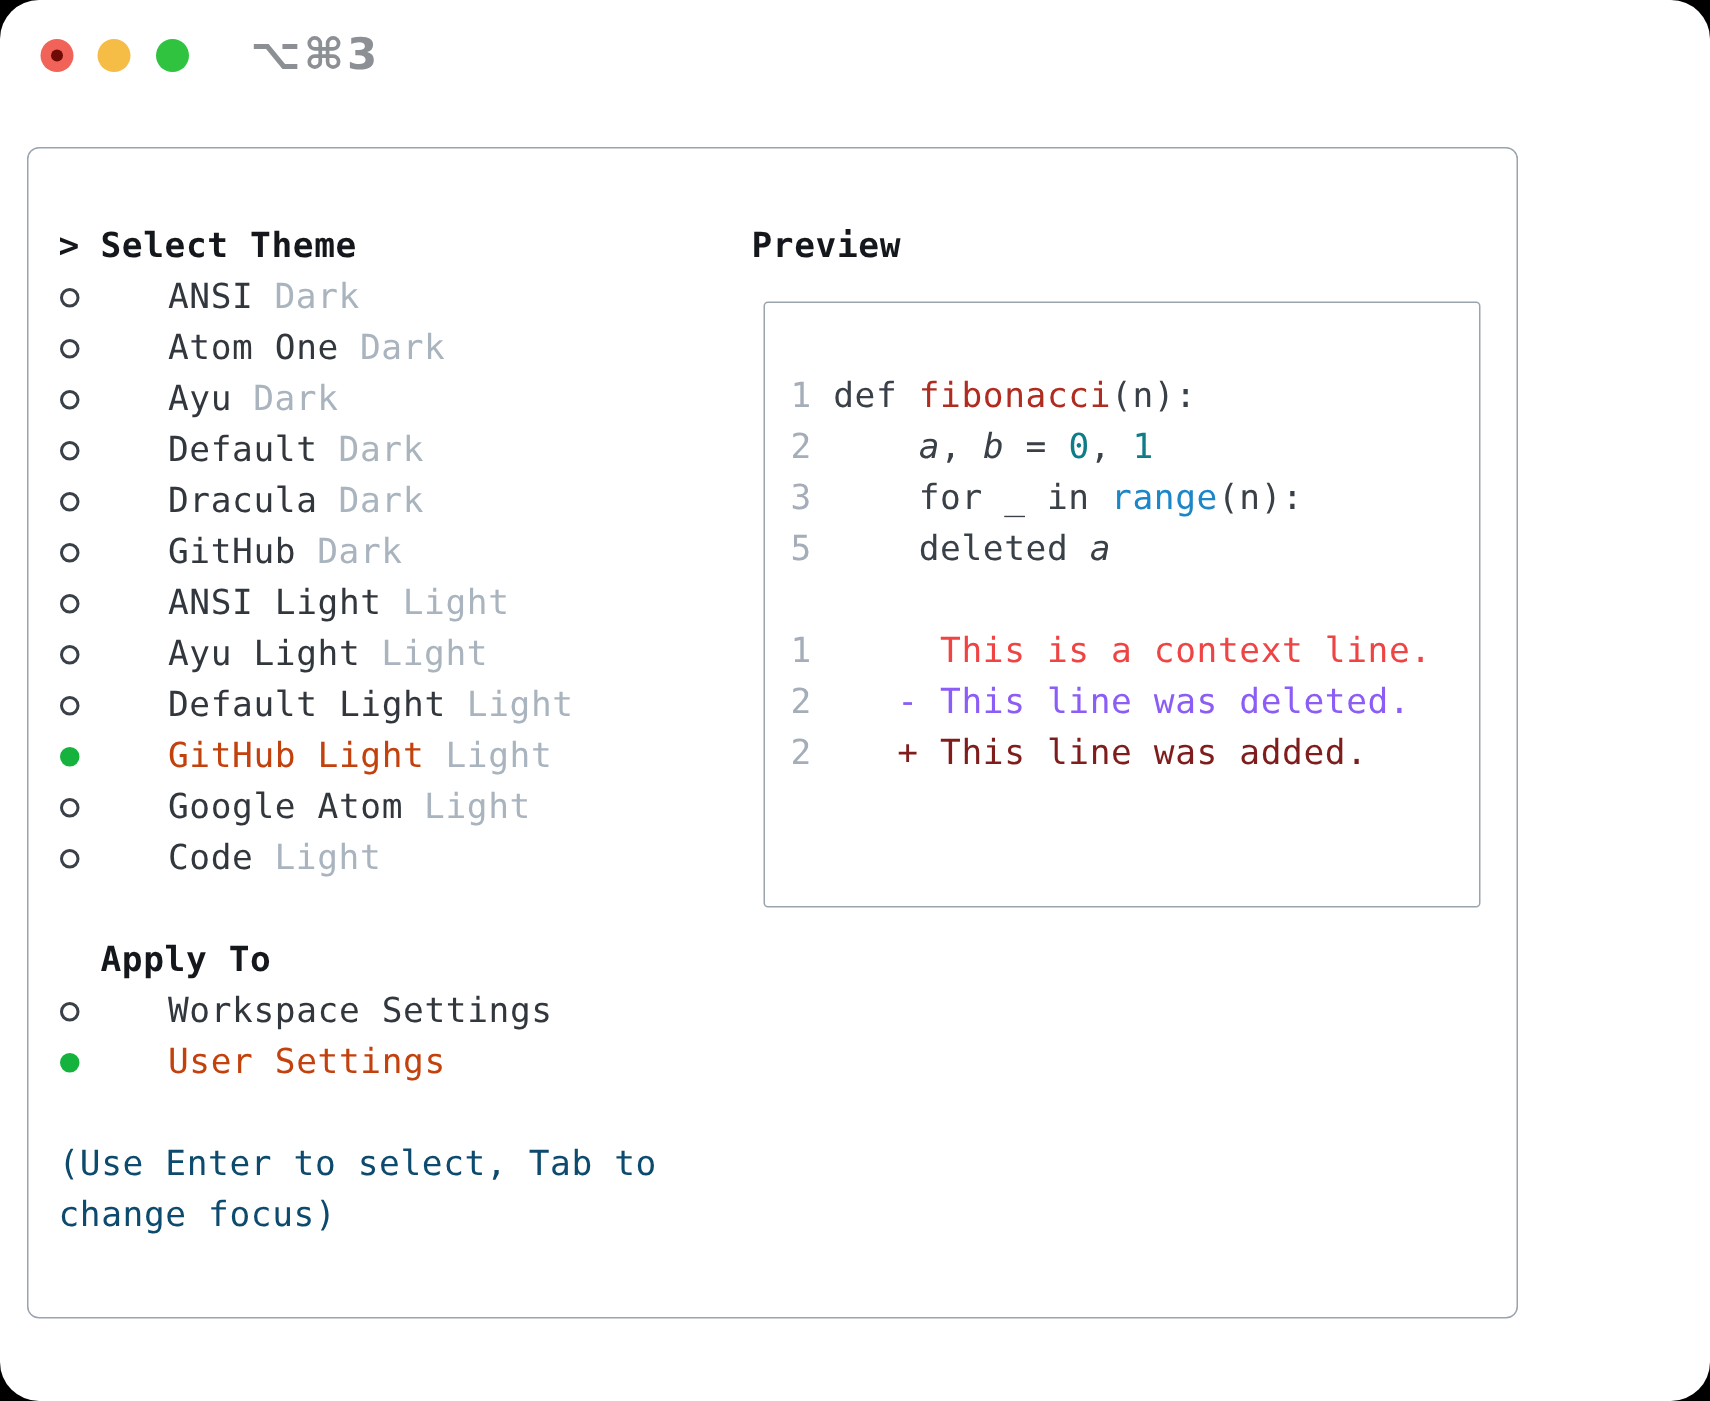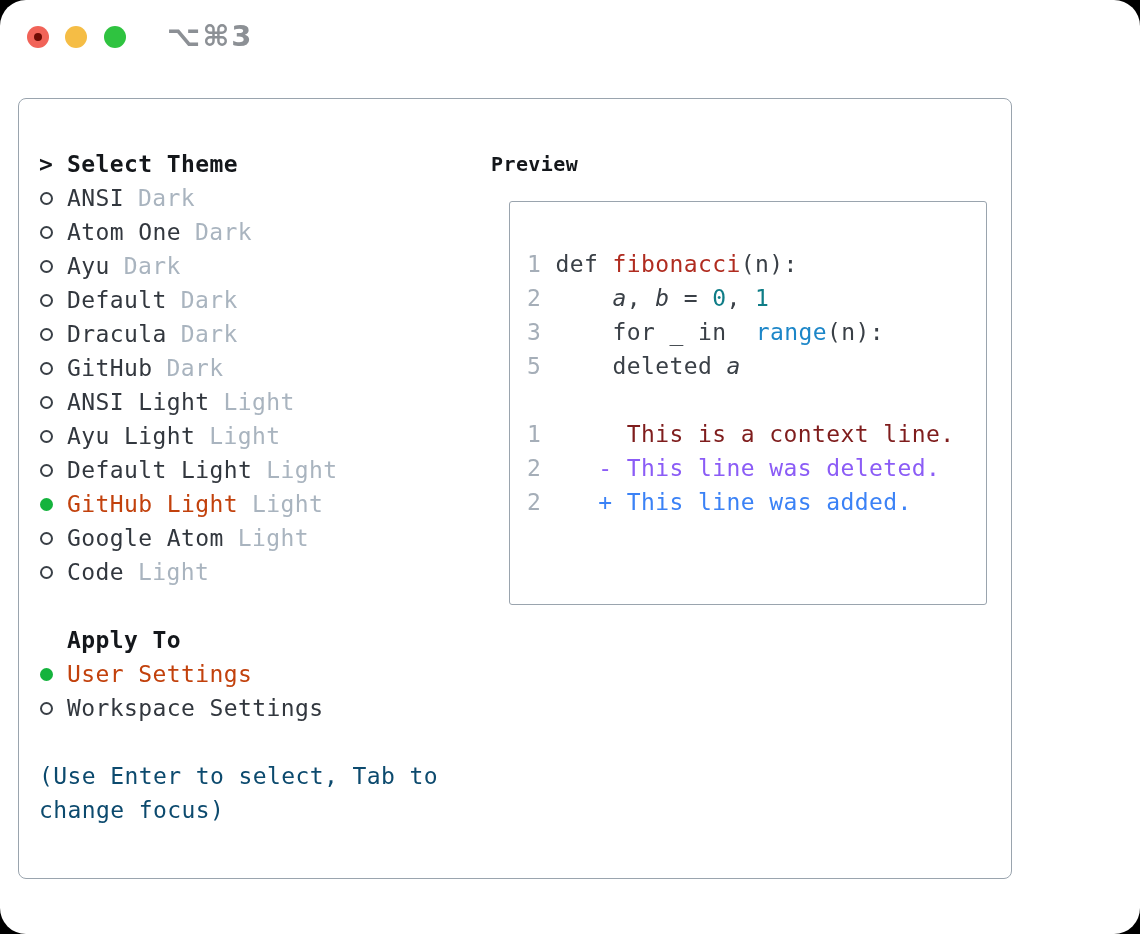--- a/index.html
+++ b/index.html
@@ -23,40 +23,40 @@
 
   
   .left-col{position:absolute;left:20px;top:48px;font-size:23px;letter-spacing:.4px;}
   .row{height:34px;display:flex;align-items:center;white-space:pre;}
   .spacer{height:34px;}
   .marker{width:28px;display:flex;align-items:center;flex:none;}
   .circle{width:13px;height:13px;border:2px solid #3a4047;border-radius:50%;box-sizing:border-box;margin-left:1px;}
   .circle.on{background:#15b33d;border-color:#15b33d;}
   .prompt{font-weight:bold;color:#14171b;width:28px;flex:none;}
   .head-label{font-weight:bold;color:#14171b;}
-  .t-name{color:#32373e;}
+  .t-name{color:#32373e;margin-left:45px;}
   .t-name.sel{color:#c2410c;}
   .t-variant{color:#a9b4bf;margin-left:14px;}
   .hint{color:#0c4a6e;width:450px;line-height:34px;white-space:normal;}
 
   
-  .preview-title{position:absolute;left:472px;top:48px;height:34px;line-height:34px;
-                 font-size:20px;font-weight:bold;color:#14171b;letter-spacing:.4px;}
+  .preview-title{position:absolute;left:482px;top:48px;height:34px;line-height:34px;
+                 font-size:23px;font-weight:bold;color:#14171b;letter-spacing:.4px;}
   .pbox{position:absolute;left:490px;top:102px;width:478px;height:404px;box-sizing:border-box;
         border:1.5px solid #9aa4ae;border-radius:3px;padding:45px 0 0 17px;}
   .pline{height:34px;line-height:34px;font-size:23px;letter-spacing:.4px;white-space:pre;}
   .seg-ln{color:#a5aeb8;}
   .seg-code{color:#3a4047;}
   .seg-fn{color:#b02c20;}
   .seg-num{color:#0f7d87;}
-  .seg-builtin{color:#1c86c8;margin-left:15px;}
+  .seg-builtin{color:#1c86c8;}
   .seg-var{color:#3a4047;font-style:italic;}
-  .seg-ctx{color:#7f1d1d;}
+  .seg-ctx{color:#ef4444;}
   .seg-del{color:#8b5cf6;}
-  .seg-add{color:#3b82f6;}
+  .seg-add{color:#7f1d1d;}
 </style>
 </head>
 <body>
 
 <div class="window">
 
   <div class="titlebar">
     <div class="tl tl-red">
       <span class="tl-dot"></span>
     </div>
@@ -89,22 +89,22 @@
         </div>
 
       <div class="spacer"></div>
 
       <div class="row">
         <span class="marker"></span>
         <span class="head-label">Apply To</span>
       </div>
 
       <div id="apply-list">
+          <div class="row"><span class="marker"><span class="circle"></span></span><span class="t-name">Workspace Settings</span></div>
           <div class="row"><span class="marker"><span class="circle on"></span></span><span class="t-name sel">User Settings</span></div>
-          <div class="row"><span class="marker"><span class="circle"></span></span><span class="t-name">Workspace Settings</span></div>
         </div>
 
       <div class="spacer"></div>
 
       <div class="hint">(Use Enter to select, Tab to change focus)</div>
     </div>
 
     <div class="preview-title">Preview</div>
 
     <div class="pbox" id="preview-box">

